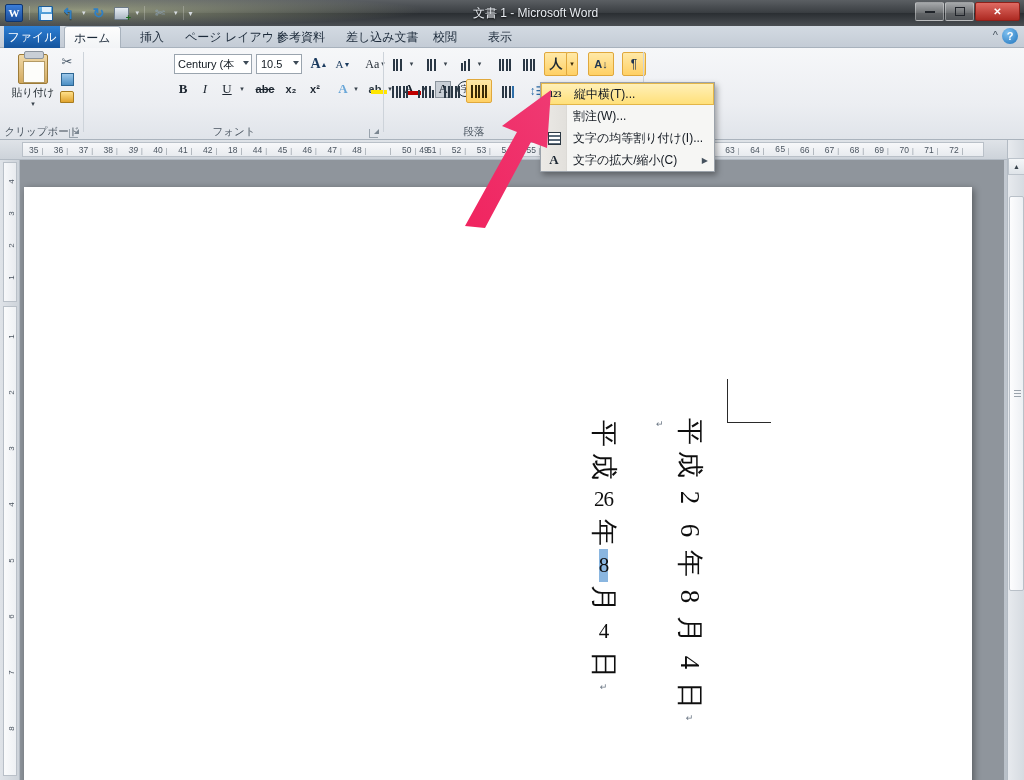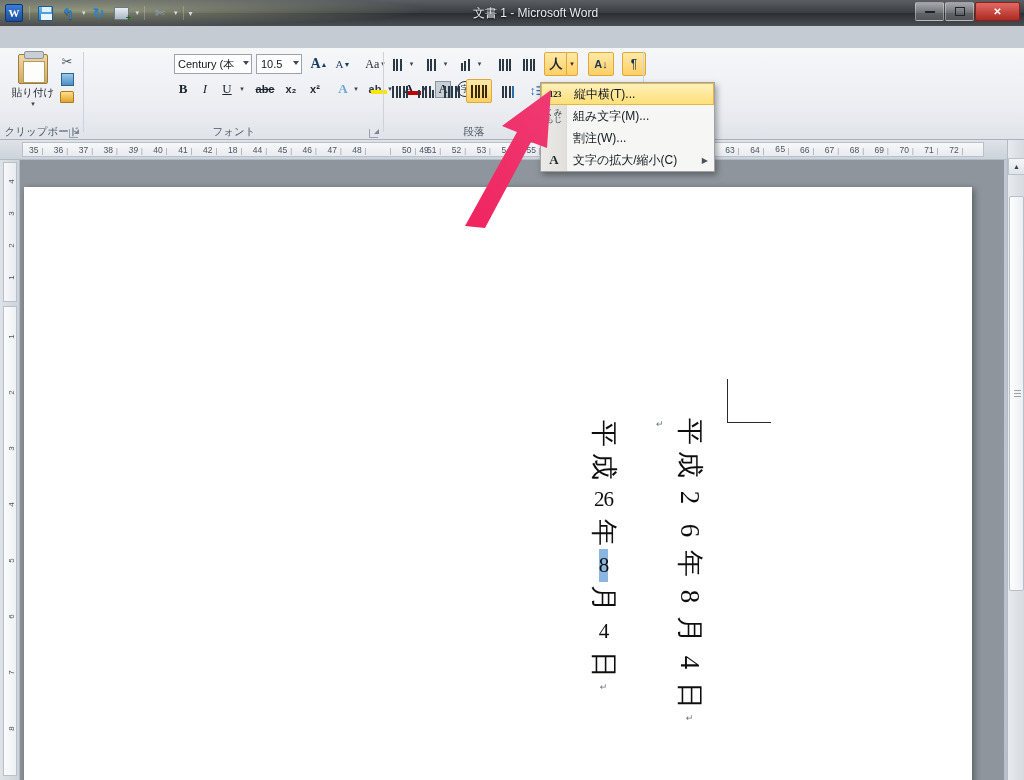--- a/index.html
+++ b/index.html
@@ -273,20 +273,33 @@
       <div class="wc">
           <span class="mn"></span>
         </div>
       <div class="wc">
           <span class="mx"></span>
         </div>
       <div class="wc close">✕</div>
     </div>
   </div>
 
+  <div class="tabstrip">
+    <div class="tab file" style="left:4px;width:56px;">ファイル</div>
+    <div class="tab active" style="left:64px;">ホーム</div>
+    <div class="tab" style="left:131px;">挿入</div>
+    <div class="tab" style="left:176px;">ページ レイアウト</div>
+    <div class="tab" style="left:268px;">参考資料</div>
+    <div class="tab" style="left:337px;">差し込み文書</div>
+    <div class="tab" style="left:424px;">校閲</div>
+    <div class="tab" style="left:479px;">表示</div>
+
+    <div style="position:absolute;right:26px;top:3px;font-size:11px;color:#46525e;">^</div>
+    <div style="position:absolute;right:6px;top:2px;width:16px;height:16px;border-radius:50%;background:radial-gradient(circle at 35% 30%,#7fc0ef,#1f74bd);color:#fff;font-size:11px;font-weight:bold;text-align:center;line-height:16px;">?</div>
+  </div>
 
   <div class="ribbon">
 
     <div class="grp" style="left:0;width:84px;">
       <div class="clip-big">
         <div class="clip-img"></div>
         <div class="clip-txt">貼り付け</div>
         <div style="font-size:7px;color:#39434d;">▾</div>
       </div>
       <div class="clip-small">
@@ -637,29 +650,29 @@
   <div class="menu" id="menuRoot">
     <div class="menu-gutter"></div>
   <div class="mi hi">
         <span class="mi-ico">
           <span class="ico123">123</span>
         </span>
         <span class="mi-lab">縦中横(T)...</span>
       </div>
       <div class="mi">
         <span class="mi-ico">
-          <span class="ico-kumi">くみ<br>もじ</span>
-        </span>
-        <span class="mi-lab">組み文字(M)...</span>
-      </div>
-      <div class="mi">
-        <span class="mi-ico">
           <span></span>
         </span>
         <span class="mi-lab">割注(W)...</span>
+      </div>
+      <div class="mi">
+        <span class="mi-ico">
+          <span class="ico-rows"></span>
+        </span>
+        <span class="mi-lab">文字の均等割り付け(I)...</span>
       </div>
       <div class="mi">
         <span class="mi-ico">
           <span class="ico-AA">A</span>
         </span>
         <span class="mi-lab">文字の拡大/縮小(C)</span>
         <span class="mi-sub">▶</span>
       </div>
     </div>
 

